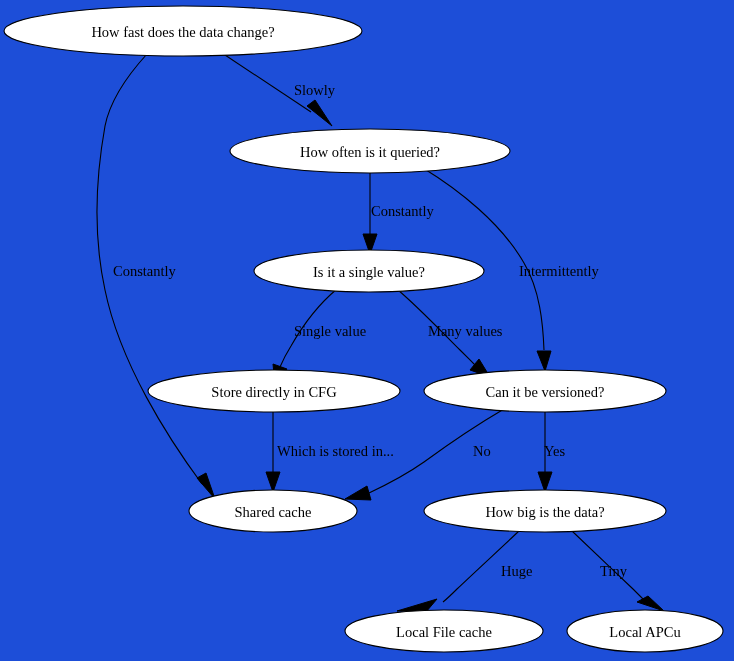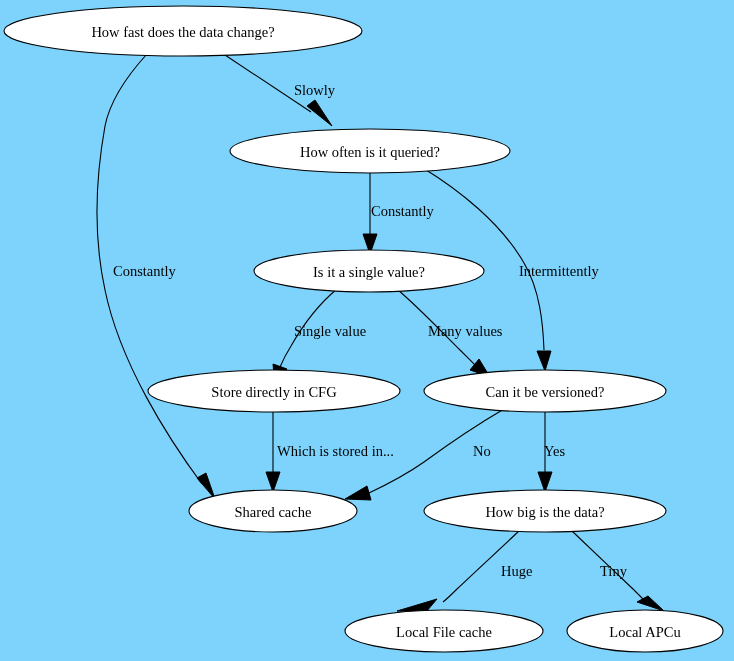--- a/index.html
+++ b/index.html
@@ -4,21 +4,21 @@
 <style>
   html, body {
     margin: 0;
     padding: 0;
     background: #ffffff;
   }
   #canvas {
     position: relative;
     width: 734px;
     height: 661px;
-    background: #7dd3fc;
+    background: #1d4ed8;
     overflow: hidden;
   }
   svg#graph {
     display: block;
     width: 734px;
     height: 661px;
   }
   .node-ellipse {
     fill: #ffffff;
     stroke: #000000;

